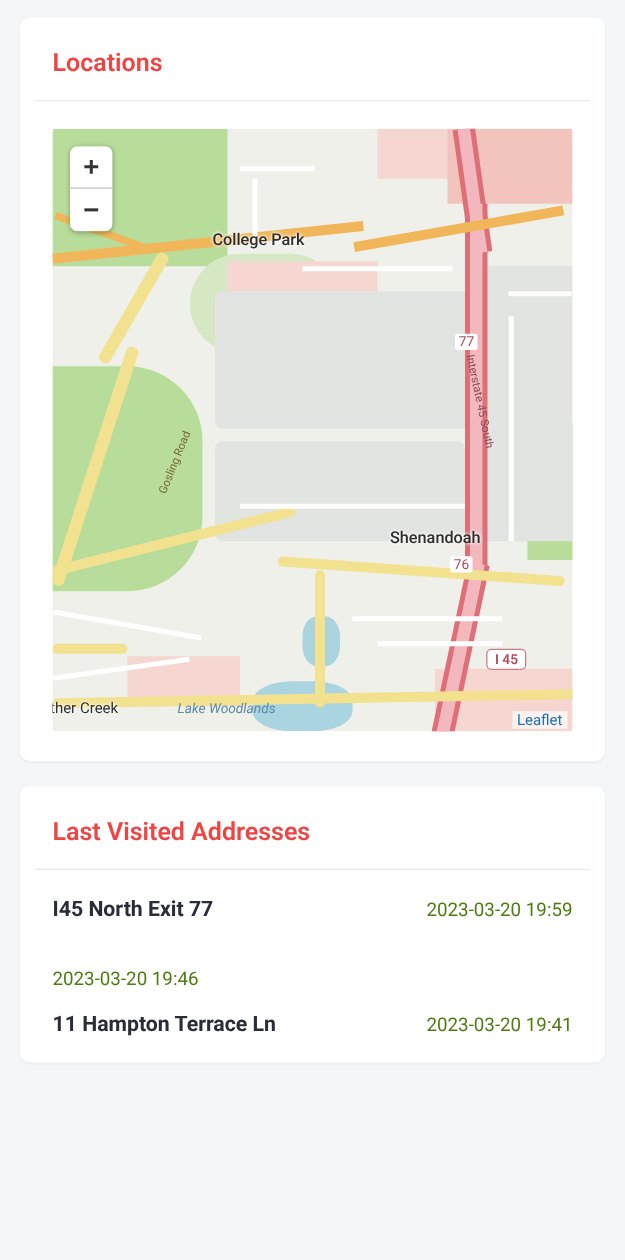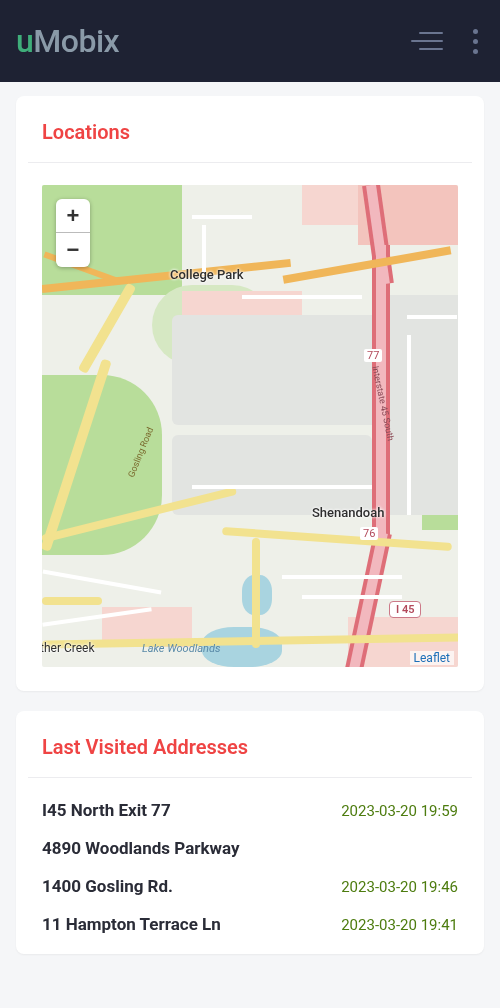--- a/index.html
+++ b/index.html
@@ -64,37 +64,20 @@
   .addr-list { padding: 4px 26px 20px; }
   .addr-row { display: flex; justify-content: space-between; align-items: baseline; padding: 18px 0 0; }
   .addr-name { font-size: 17px; font-weight: 700; color: #2a2c37; }
   .addr-time { font-size: 15px; color: #4d7c0f; }
 </style>
 </head>
 <body>
 
 <div class="app">
 
-  <div class="header">
-    <div class="brand">
-      <span class="u">u</span><span class="mobix">Mobix</span>
-    </div>
-    <div class="header-actions">
-      <div class="menu-lines">
-        <span></span>
-          <span></span>
-          <span></span>
-      </div>
-      <div class="dots">
-        <span></span>
-          <span></span>
-          <span></span>
-      </div>
-    </div>
-  </div>
 
   <div class="content">
 
     <div class="card">
       <div class="card-title">Locations</div>
       <div class="card-divider"></div>
       <div class="card-body">
         <div class="map-wrap">
           <div class="map-bg">
 
@@ -170,24 +153,22 @@
 
     <div class="card">
       <div class="card-title">Last Visited Addresses</div>
       <div class="card-divider"></div>
       <div class="addr-list">
         <div class="addr-row">
           <div class="addr-name">I45 North Exit 77</div>
           <div class="addr-time">2023-03-20 19:59</div>
         </div>
         <div class="addr-row">
-          <div class="addr-name">4890 Woodlands Parkway</div>
         </div>
         <div class="addr-row">
-          <div class="addr-name">1400 Gosling Rd.</div>
           <div class="addr-time">2023-03-20 19:46</div>
         </div>
         <div class="addr-row">
           <div class="addr-name">11 Hampton Terrace Ln</div>
           <div class="addr-time">2023-03-20 19:41</div>
         </div>
       </div>
     </div>
 
   </div>

